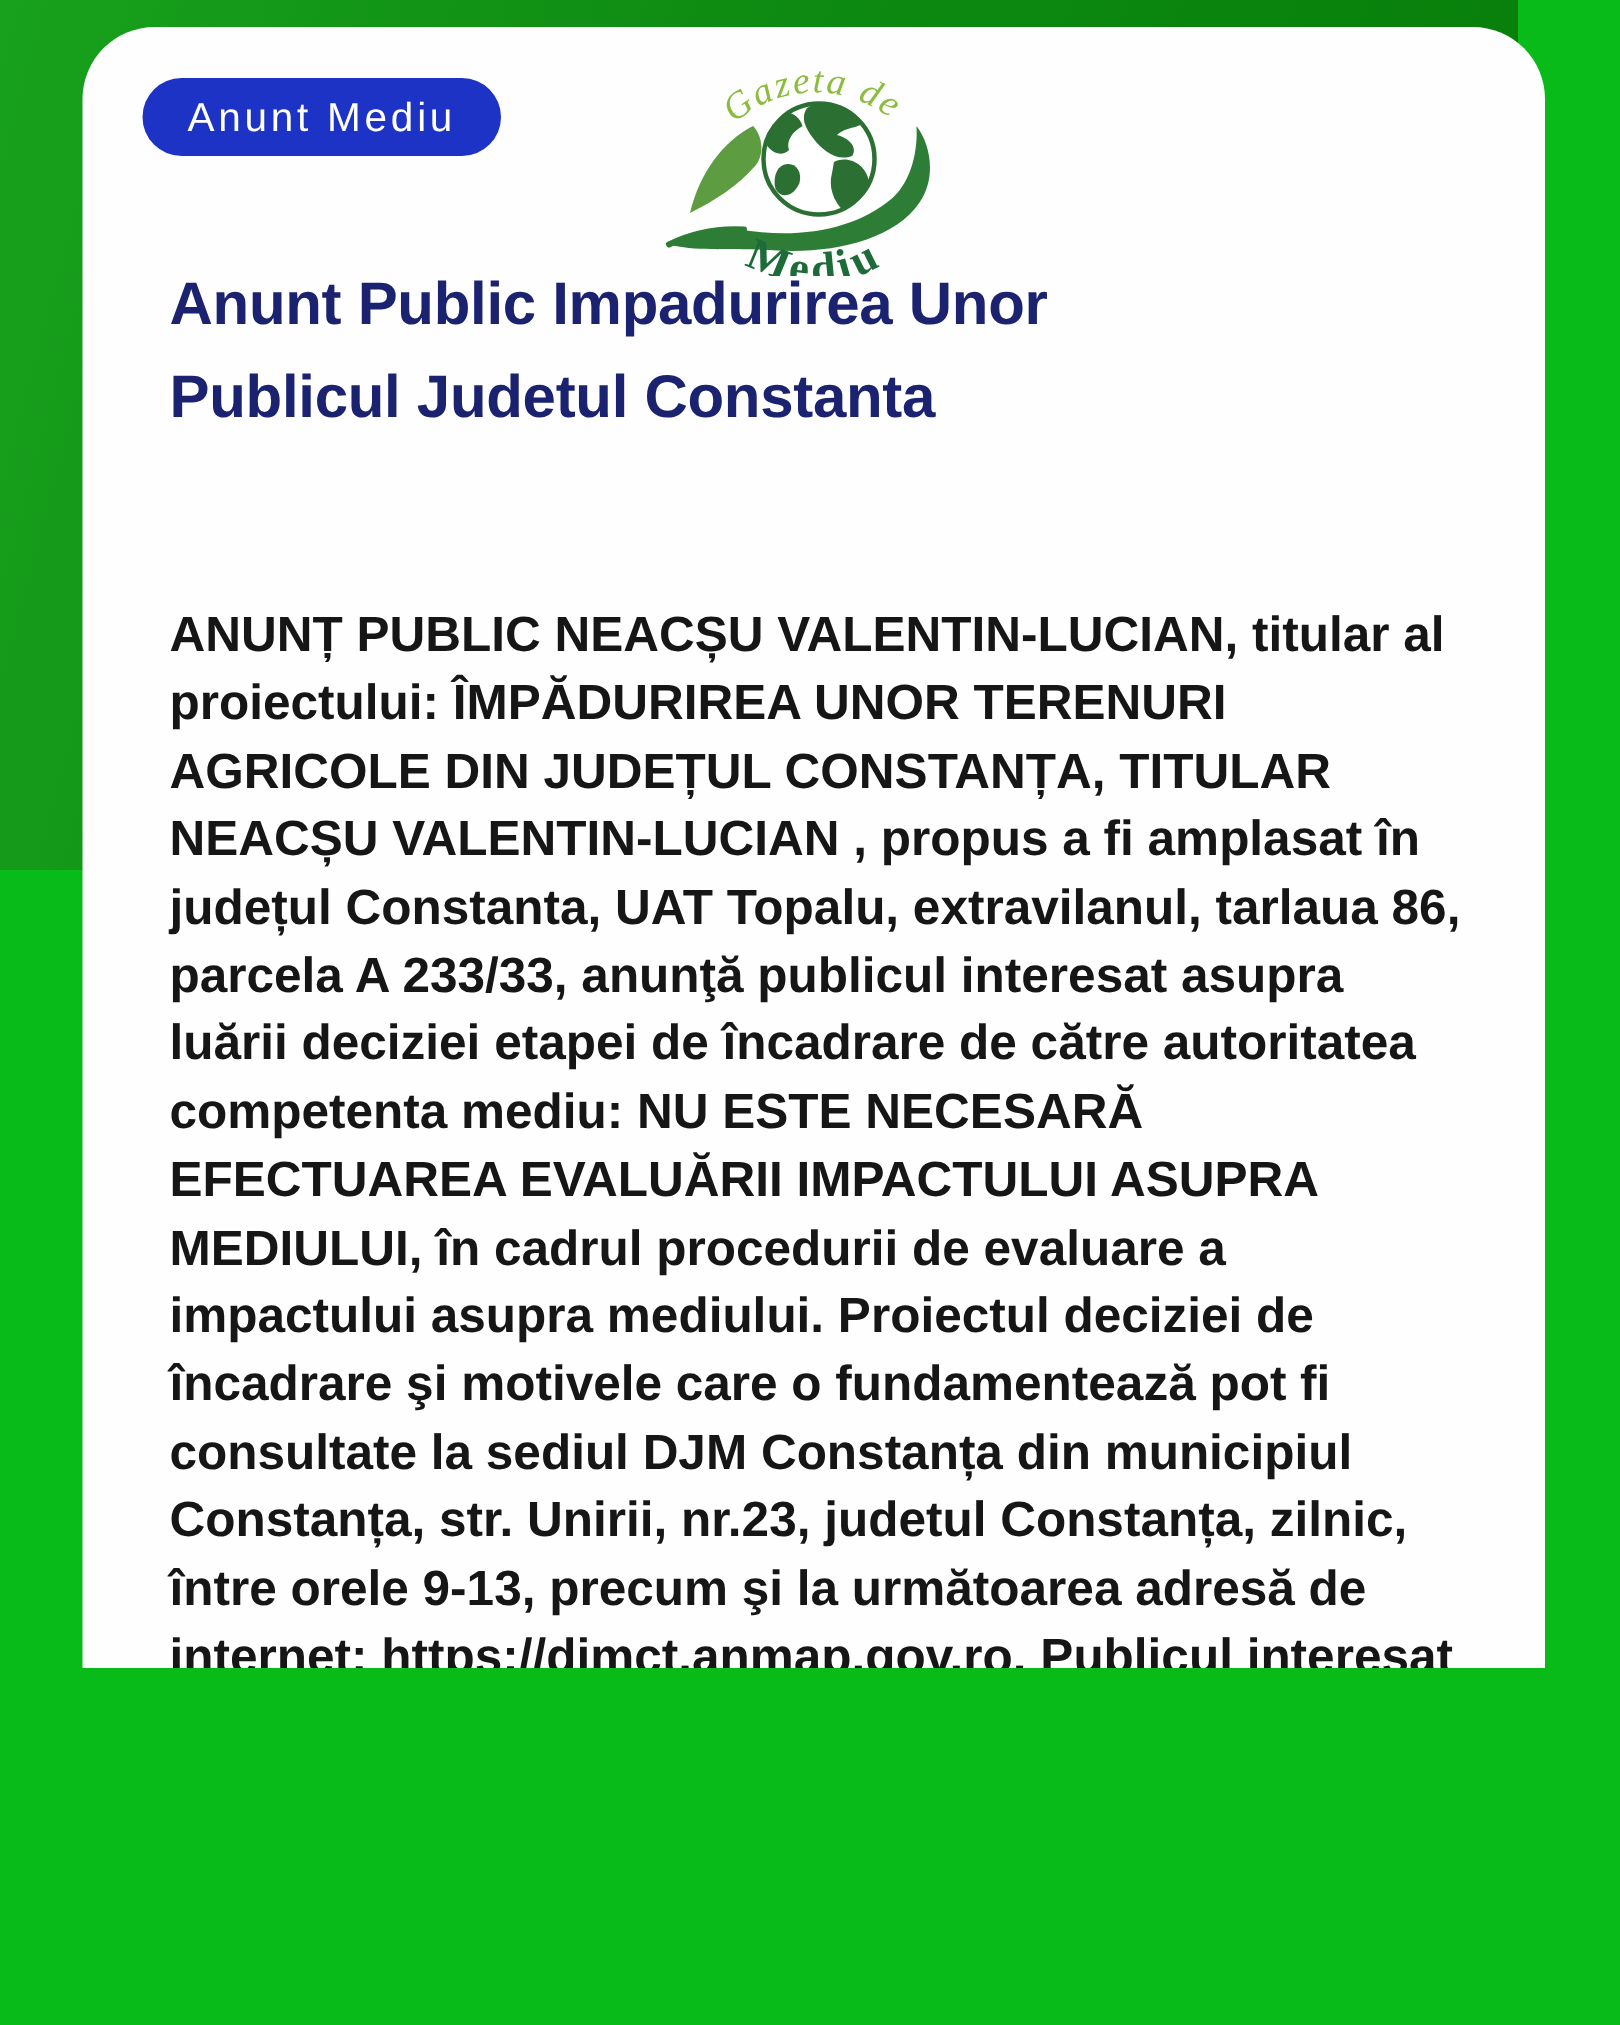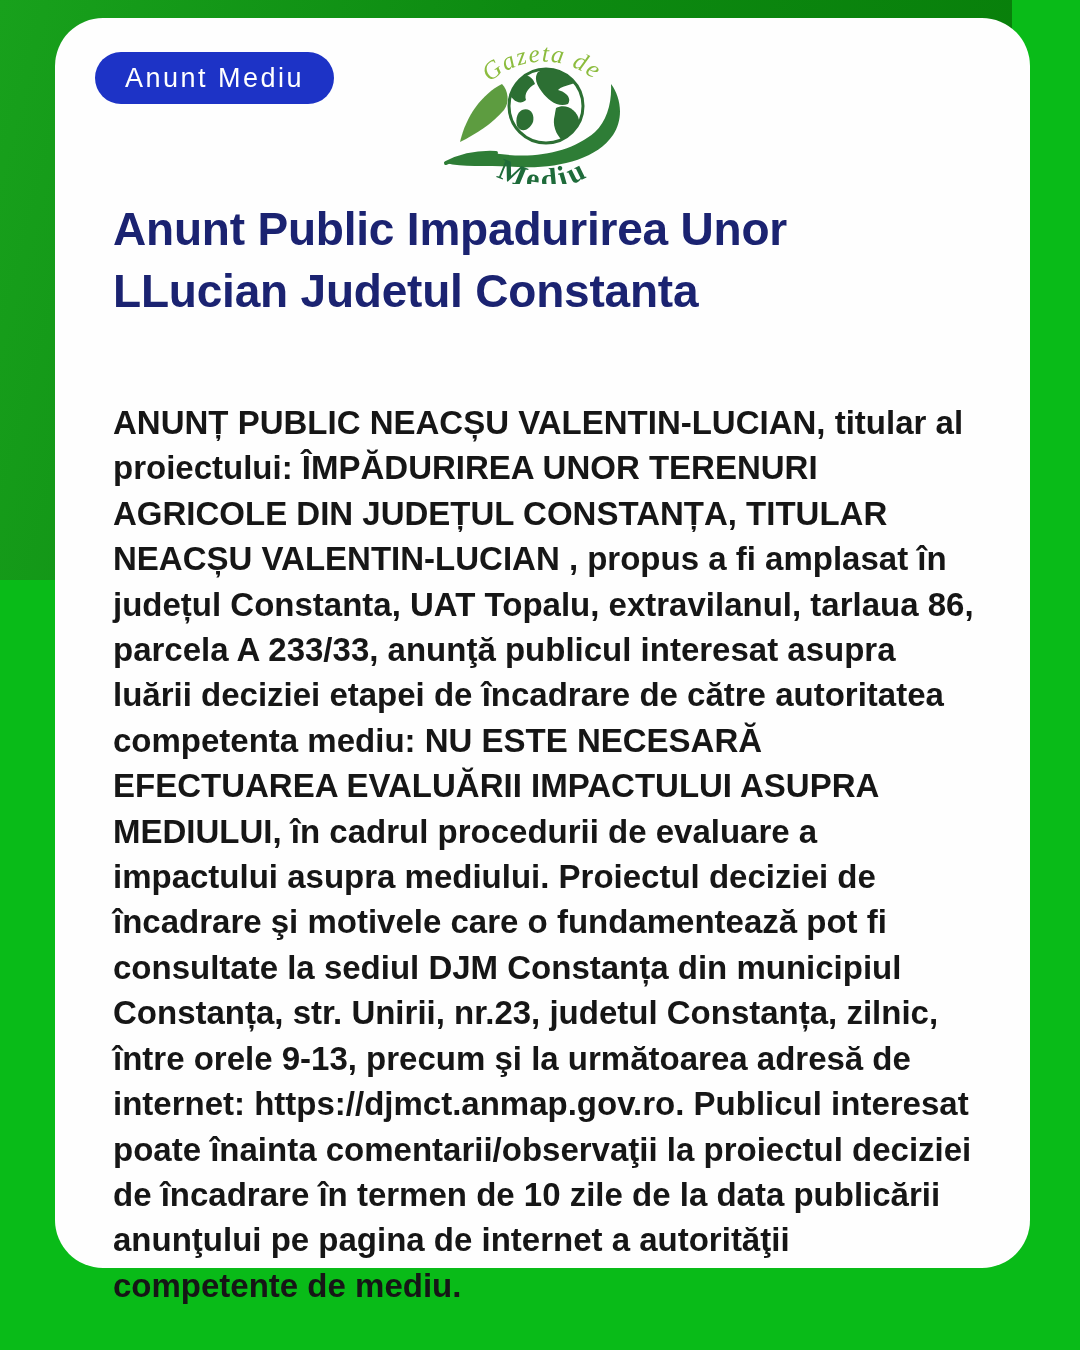--- a/index.html
+++ b/index.html
@@ -2,21 +2,21 @@
 <html><head>
 <meta charset="utf-8">
 <style>
   html,body{margin:0;padding:0;}
   body{
     width:1080px;height:1350px;
     font-family:"Liberation Sans",sans-serif;
     background:#09bb18;
   }
   .page{
-    position:relative;width:1080px;height:1350px;
+    position:relative;width:1080px;height:1112px;
     background:#09bb18;overflow:hidden;
   }
   .bg-dark{
     position:absolute;left:0;top:0;width:1012px;height:580px;
     background:linear-gradient(105deg,#18a11c 0%,#0d8a11 45%,#077d09 100%);
   }
   .card{
     position:absolute;left:55px;top:18px;width:975px;height:1250px;
     background:#fefefe;border-radius:48px;
   }
@@ -37,23 +37,23 @@
     font-family:"Liberation Serif",serif;
     font-style:italic;font-size:25px;letter-spacing:1.5px;
     fill:#8cbc3e;
   }
   .logo-bottom-text{
     font-family:"Liberation Serif",serif;
     font-size:30px;letter-spacing:3px;font-weight:bold;
     fill:#1e6b3a;
   }
   .title{
-    position:absolute;left:58px;top:180px;width:890px;
+    position:absolute;left:58px;top:154px;width:890px;
     color:#1b2371;
-    font-size:46px;line-height:62px;font-weight:bold;
+    font-size:40px;line-height:62px;font-weight:bold;
     letter-spacing:-0.2px;
   }
   .title span{display:block;}
   .body-text{
     position:absolute;left:58px;top:382px;width:868px;
     color:#161616;
     font-size:33px;line-height:45.4px;font-weight:700;
     letter-spacing:0;
   }
 </style>
@@ -101,18 +101,18 @@
       <text class="logo-top-text">
         <textPath href="#arcTop" startOffset="50%" text-anchor="middle">Gazeta de</textPath>
       </text>
       <text class="logo-bottom-text">
         <textPath href="#arcBot" startOffset="50%" text-anchor="middle">Mediu</textPath>
       </text>
     </svg>
 
     <h1 class="title" style="margin:0;">
       <span>Anunt Public Impadurirea Unor</span>
-      <span>LLucian Judetul Constanta</span>
+      <span>Publicul Judetul Constanta</span>
     </h1>
 
     <p class="body-text" style="margin:0;">ANUNȚ PUBLIC NEACȘU VALENTIN-LUCIAN, titular al proiectului: ÎMPĂDURIREA UNOR TERENURI AGRICOLE DIN JUDEȚUL CONSTANȚA, TITULAR NEACȘU VALENTIN-LUCIAN , propus a fi amplasat în județul Constanta, UAT Topalu, extravilanul, tarlaua 86, parcela A 233/33, anunţă publicul interesat asupra luării deciziei etapei de încadrare de către autoritatea competenta mediu: NU ESTE NECESARĂ EFECTUAREA EVALUĂRII IMPACTULUI ASUPRA MEDIULUI, în cadrul procedurii de evaluare a impactului asupra mediului. Proiectul deciziei de încadrare şi motivele care o fundamentează pot fi consultate la sediul DJM Constanța din municipiul Constanța, str. Unirii, nr.23, judetul Constanța, zilnic, între orele 9-13, precum şi la următoarea adresă de internet: https://djmct.anmap.gov.ro. Publicul interesat poate înainta comentarii/observaţii la proiectul deciziei de încadrare în termen de 10 zile de la data publicării anunţului pe pagina de internet a autorităţii competente de mediu.</p>
   </div>
 </div>
 
 </body></html>

